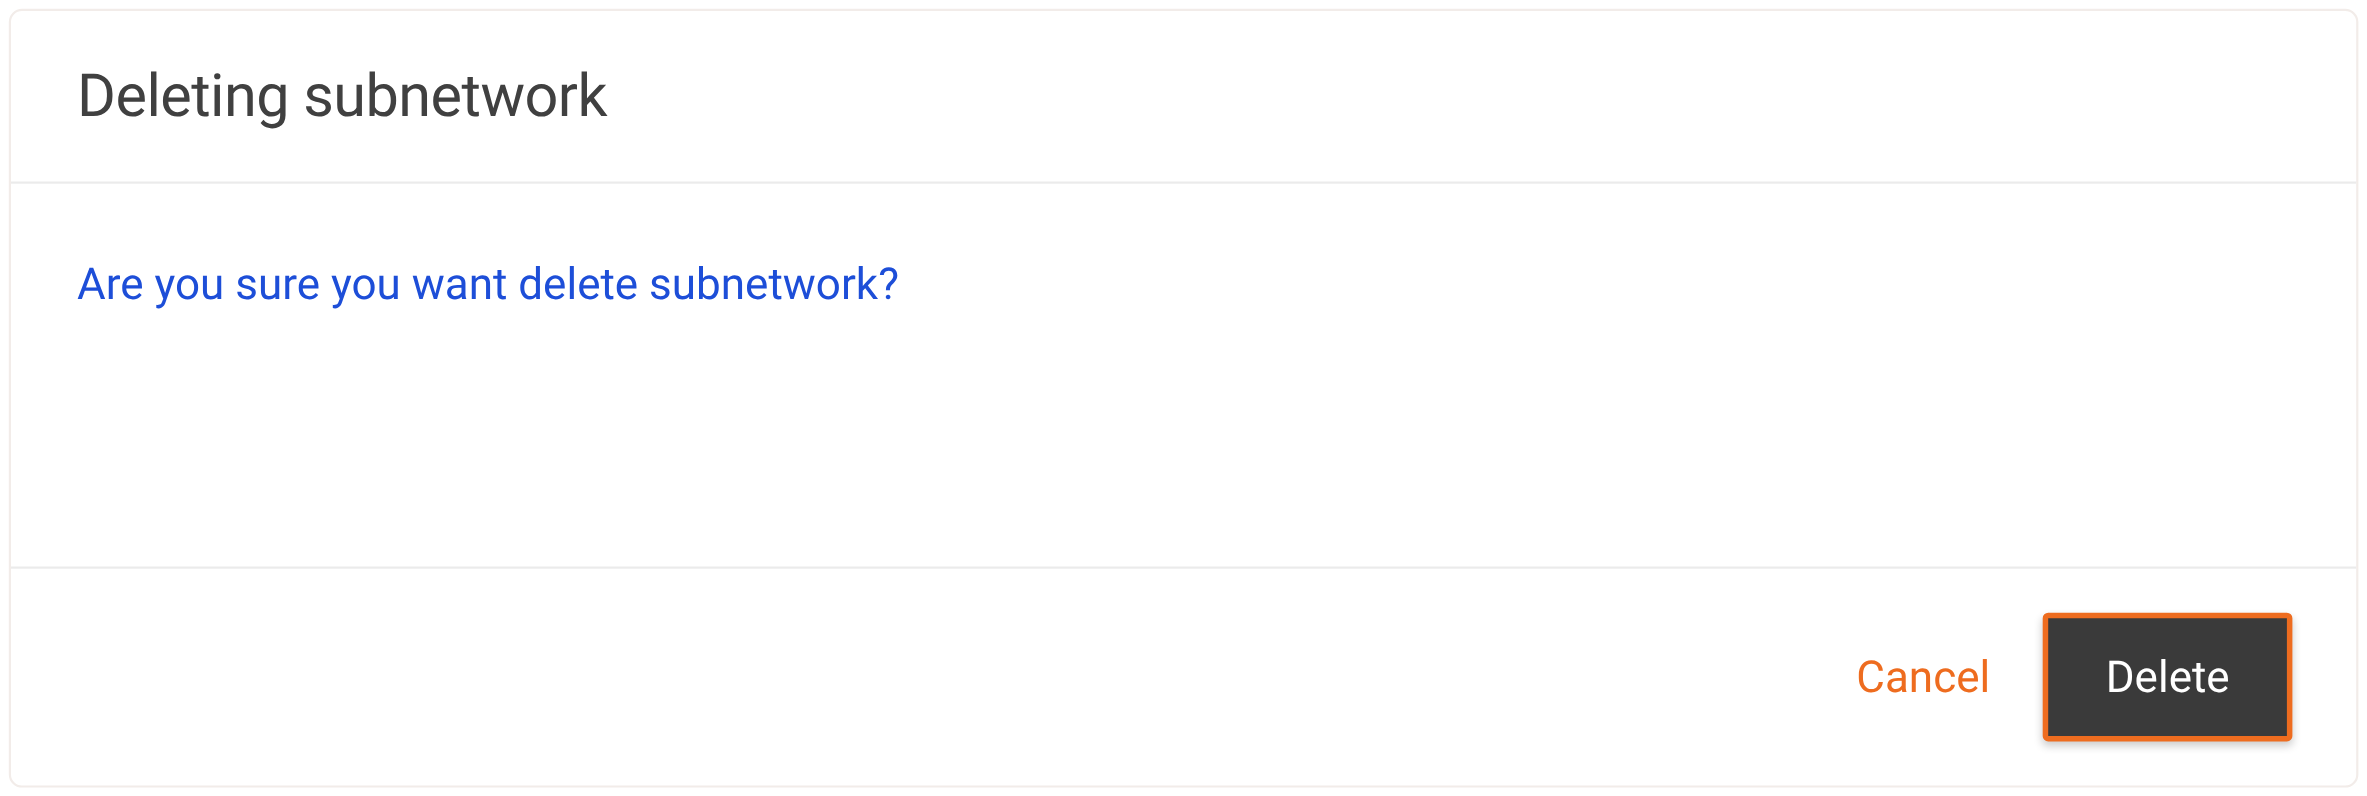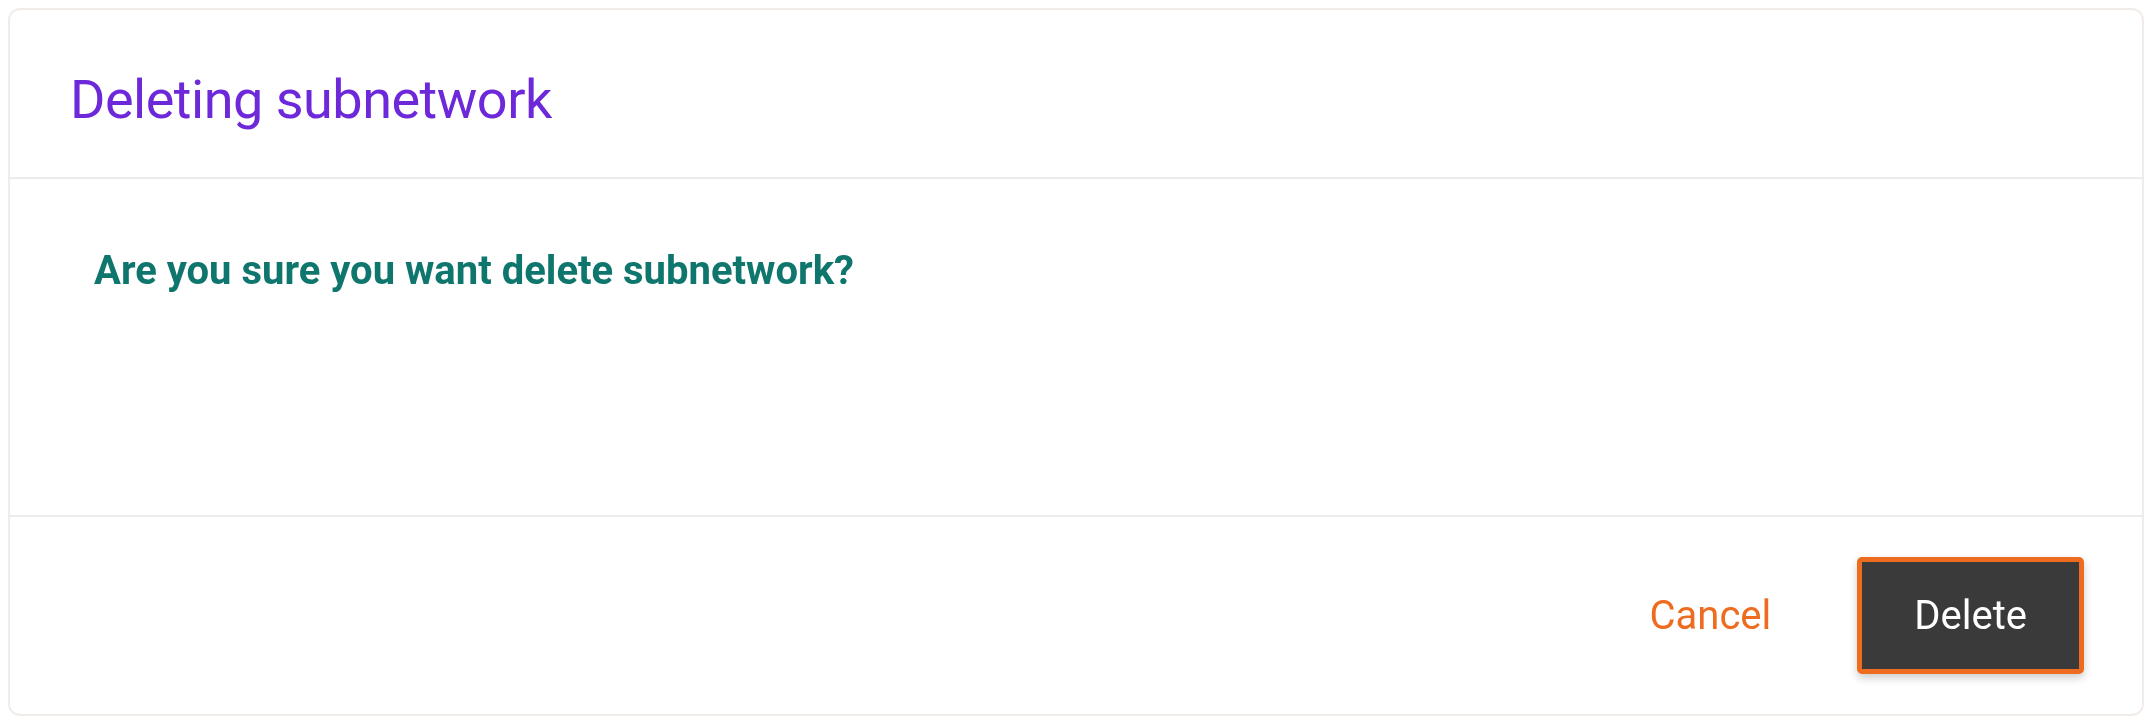--- a/index.html
+++ b/index.html
@@ -27,44 +27,42 @@
     }
     
     .dialog-header {
       padding: 46px 60px 46px 60px;
       border-bottom: 2px solid #ebebeb;
     }
     
     .dialog-title {
       font-size: 54px;
       font-weight: 400;
-      color: #6d28d9;
+      color: #404040;
       letter-spacing: -0.5px;
-      margin-top: 12px;
     }
     
     .dialog-body {
       padding: 68px 60px 68px 60px;
       border-bottom: 2px solid #ebebeb;
       flex: 1;
     }
     
     .dialog-message {
       font-size: 40px;
-      font-weight: 700;
-      color: #0f766e;
-      margin-left: 24px;
+      font-weight: 400;
+      color: #1d4ed8;
     }
     
     .dialog-footer {
       padding: 40px 58px 40px 58px;
       display: flex;
       justify-content: flex-end;
       align-items: center;
-      gap: 86px;
+      gap: 48px;
     }
     
     .btn-cancel {
       background: transparent;
       border: none;
       color: #ee6c1f;
       font-size: 40px;
       font-weight: 400;
       cursor: pointer;
       font-family: inherit;

